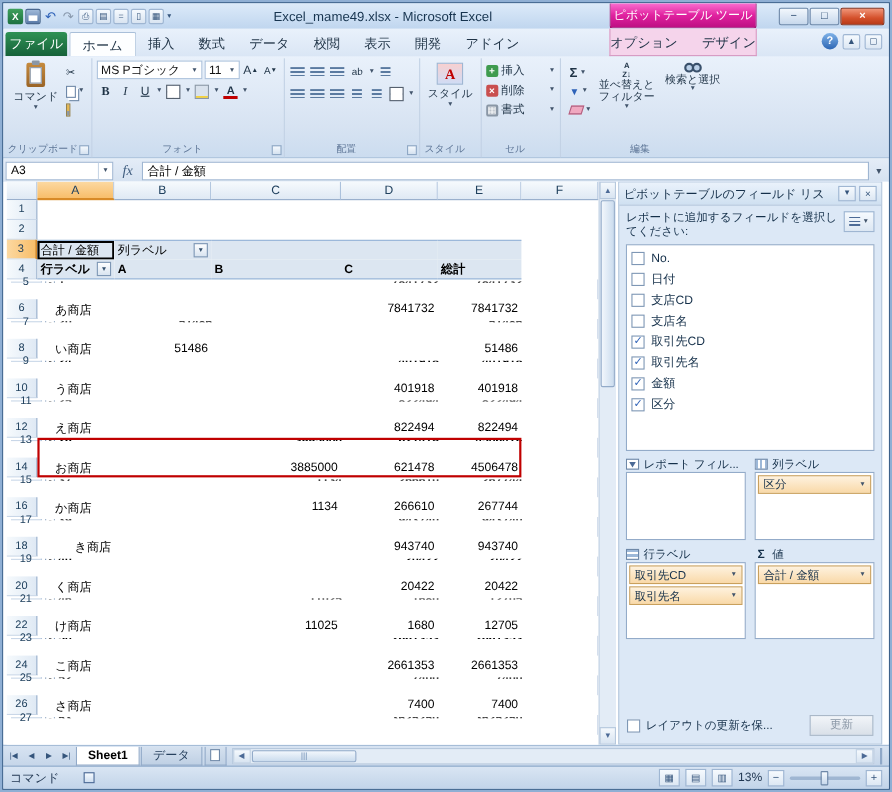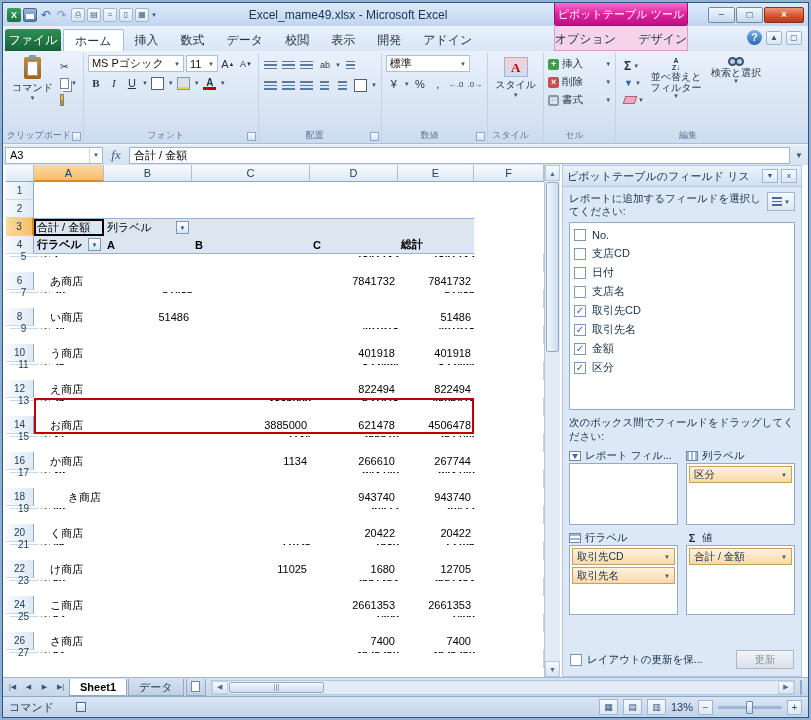--- a/index.html
+++ b/index.html
@@ -302,36 +302,20 @@
           </div>
         <div class="sbtn">
             <span class="bordic"></span>
           </div>
         <span class="dd">▼</span>
       </div>
       <div class="glabel">配置</div>
       <div class="launcher"></div>
     </div>
 
-    <div class="group" style="flex-direction:column;gap:4px;">
-      <div class="fcombo" style="width:84px;">
-          <span>標準</span>
-          <span class="dd">▼</span>
-        </div>
-      <div class="row">
-        <div class="sbtn">¥</div>
-        <span class="dd">▼</span>
-        <div class="sbtn">%</div>
-        <div class="sbtn">,</div>
-        <div class="sbtn" style="font-size:8px;">←.0</div>
-        <div class="sbtn" style="font-size:8px;">.0→</div>
-      </div>
-      <div class="glabel">数値</div>
-      <div class="launcher"></div>
-    </div>
 
     <div class="group">
       <div class="bigbtn">
         <span class="stylesic">A</span>
         <span>スタイル</span>
         <span class="dd">▼</span>
       </div>
       <div class="glabel">スタイル</div>
     </div>
 
@@ -854,25 +838,25 @@
               <span class="dd">▼</span>
             </span>
         </div>
         <div class="fieldbox" id="fieldlist">
             <div class="fitem">
               <span class="cb"></span>
               <span>No.</span>
             </div>
             <div class="fitem">
               <span class="cb"></span>
-              <span>支店CD</span>
+              <span>日付</span>
             </div>
             <div class="fitem">
               <span class="cb"></span>
-              <span>日付</span>
+              <span>支店CD</span>
             </div>
             <div class="fitem">
               <span class="cb"></span>
               <span>支店名</span>
             </div>
             <div class="fitem">
               <span class="cb">✓</span>
               <span>取引先CD</span>
             </div>
             <div class="fitem">
@@ -881,21 +865,20 @@
             </div>
             <div class="fitem">
               <span class="cb">✓</span>
               <span>金額</span>
             </div>
             <div class="fitem">
               <span class="cb">✓</span>
               <span>区分</span>
             </div>
           </div>
-        <div class="dragtext">次のボックス間でフィールドをドラッグしてください:</div>
         <div class="areas">
           <div class="area">
             <div class="ahead">
                 <span class="aic filt"></span>
                 <span>レポート フィル...</span>
               </div>
             <div class="abox short" id="area-report-filter"></div>
           </div>
           <div class="area">
             <div class="ahead">

